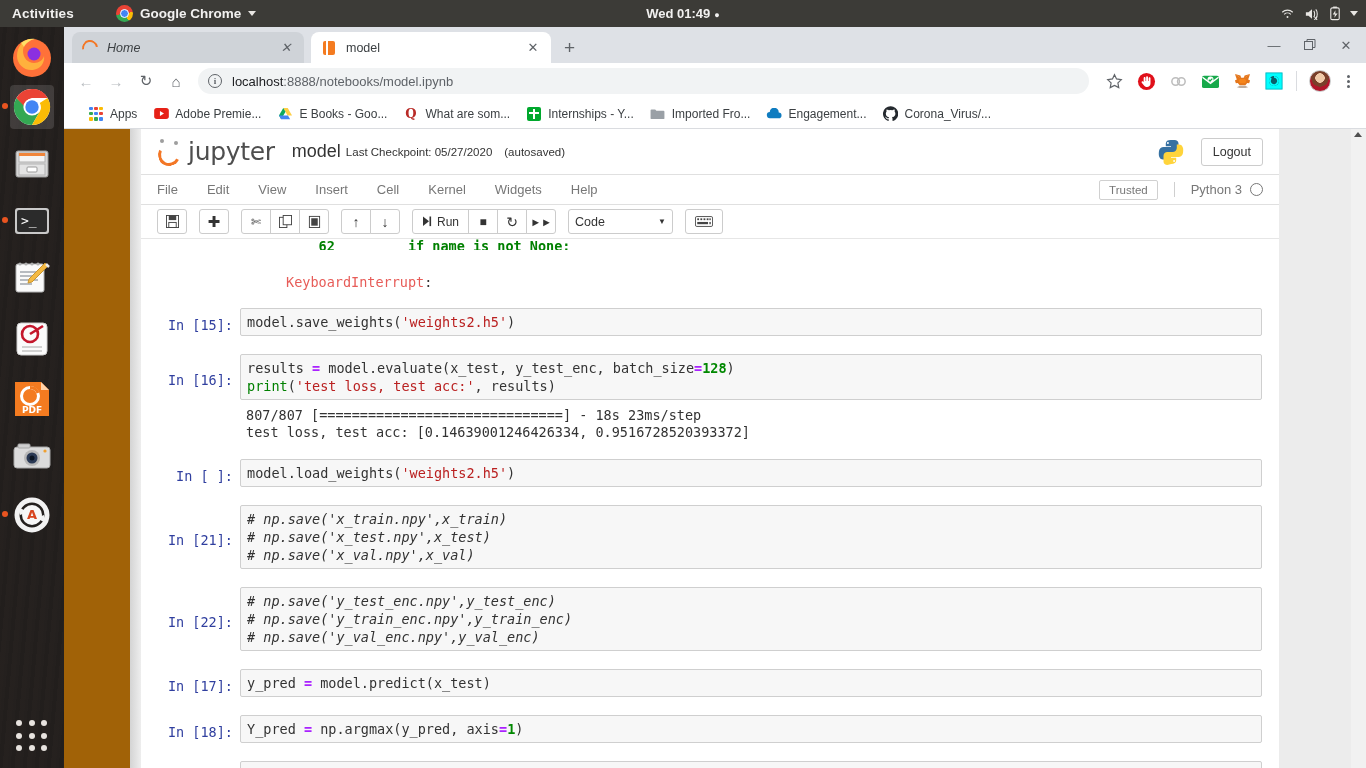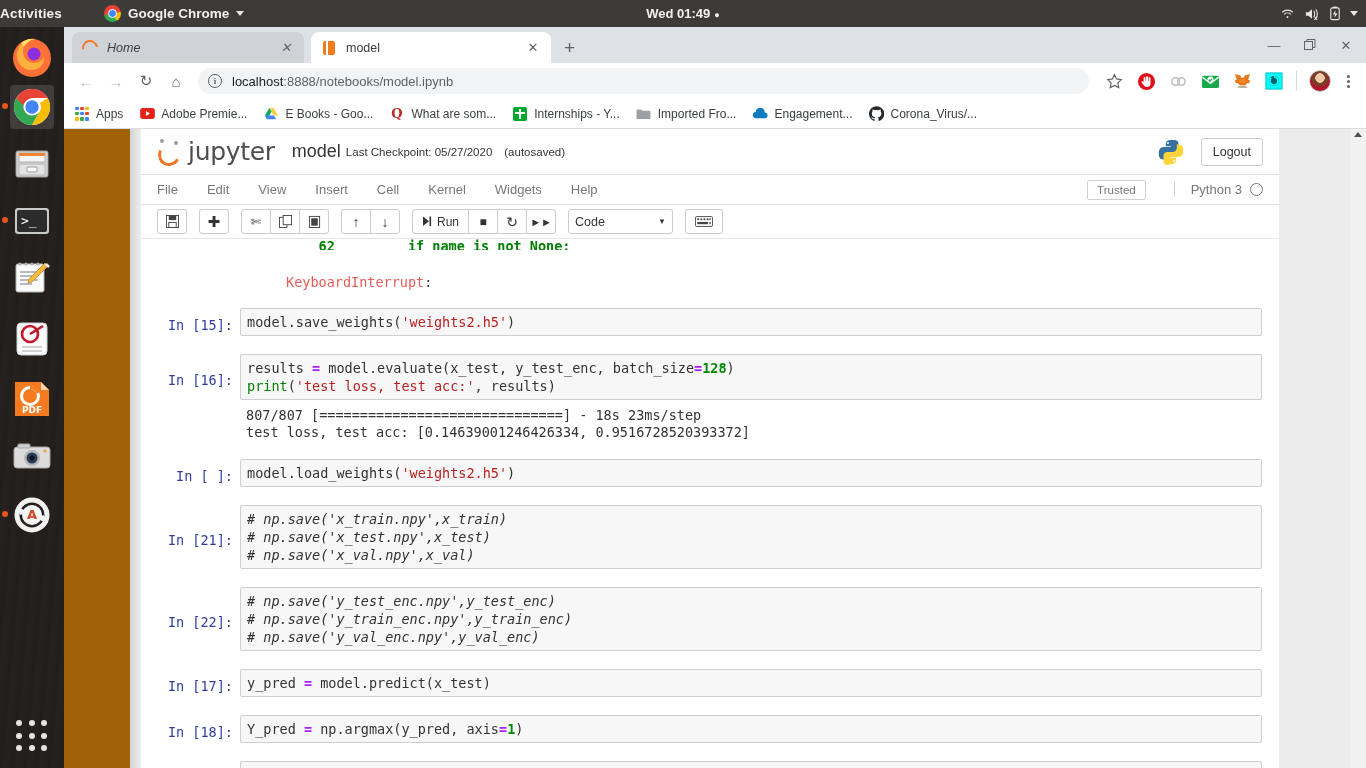--- a/index.html
+++ b/index.html
@@ -10,21 +10,21 @@
     background: #2c2c2c;
   }
 
   
   #topbar {
     position: absolute; top: 0; left: 0; width: 1366px; height: 27px;
     background: #3c3b37; color: #f2f1f0;
     display: flex; align-items: center;
     font-size: 13.5px; font-weight: bold;
   }
-  #topbar .activities { margin-left: 0; letter-spacing: .2px; }
+  #topbar .activities { margin-left: 12px; letter-spacing: .2px; }
   #topbar .appname { margin-left: 42px; display: flex; align-items: center; gap: 7px; }
   #topbar .clock {
     position: absolute; left: 0; right: 0; text-align: center;
     font-weight: bold; font-size: 13px; pointer-events: none;
   }
   #topbar .clock .dot { font-size: 9px; vertical-align: middle; margin-left: 4px; }
   #topbar .sysicons {
     position: absolute; right: 8px; display: flex; align-items: center; gap: 9px;
   }
   .caret-dn { width: 0; height: 0; border-left: 4px solid transparent;
@@ -101,21 +101,21 @@
   .ext { width: 24px; height: 24px; margin: 0 3px; flex: none; display:flex;
     align-items:center; justify-content:center; }
   .avatar { width: 22px; height: 22px; border-radius: 50%;
     background: radial-gradient(circle at 50% 35%, #f0c9a8 0 28%, #7a3f2a 30% 52%, #b2152a 54% 100%);
     border: 1px solid #ccc; margin: 0 5px; }
   .dots3 { width: 20px; display: flex; flex-direction: column; align-items: center; gap: 2px; }
   .dots3 i { width: 3px; height: 3px; border-radius: 50%; background: #5f6368; }
 
   
   #bookmarks { height: 30px; background: #fff; display: flex; align-items: center;
-    padding: 0 10px; font-size: 12px; color: #3c4043; border-bottom: 1px solid #dadce0; }
+    padding: 0 24px; font-size: 12px; color: #3c4043; border-bottom: 1px solid #dadce0; }
   .bm { display: flex; align-items: center; margin-right: 16px; white-space: nowrap; }
   .bm .bi { width: 16px; height: 16px; margin-right: 6px; flex: none;
     display: flex; align-items: center; justify-content: center; }
   .apps-grid { width: 14px; height: 14px; display: grid; grid-template-columns: repeat(3,1fr);
     grid-template-rows: repeat(3,1fr); gap: 1.5px; }
   .apps-grid i { display:block; border-radius:1px; }
 
   
   #page { position: relative; height: 639px; background: #a16207; overflow: hidden; }
   #notebook-page { position: absolute; left: 77px; top: 0; width: 1138px; min-height: 639px;
@@ -149,21 +149,21 @@
   .autosaved { font-size: 11.5px; color: #333; margin-left: 12px; }
   .jright { margin-left: auto; display: flex; align-items: center; gap: 16px; }
   .pylogo { width: 28px; height: 28px; position: relative; }
   .btn-logout { border: 1px solid #ccc; border-radius: 3px; background: #fff; color: #333;
     font-size: 12.5px; padding: 6px 11px; }
 
   
   #jmenubar { height: 30px; display: flex; align-items: center; padding: 0 16px;
     border-bottom: 1px solid #e0e0e0; font-size: 13px; color: #777; }
   #jmenubar .mi { margin-right: 29px; }
-  #jmenubar .right { margin-left: auto; display: flex; align-items: center; gap: 12px; }
+  #jmenubar .right { margin-left: auto; display: flex; align-items: center; gap: 0; }
   .trusted { border: 1px solid #d0d0d0; border-radius: 2px; padding: 3px 9px;
     font-size: 11.5px; color: #777; background: #fff; }
   .kernelname { font-size: 13px; color: #777; padding-left: 16px; margin-left: 16px;
     border-left: 1px solid #cfcfcf; display: flex; align-items: center; gap: 8px; }
   .kcircle { width: 13px; height: 13px; border: 1.6px solid #777; border-radius: 50%; }
 
   
   #jtoolbar { height: 34px; display: flex; align-items: center; padding: 0 16px; gap: 0;
     border-bottom: 1px solid #e6e6e6; }
   .tgroup { display: flex; margin-right: 12px; }

